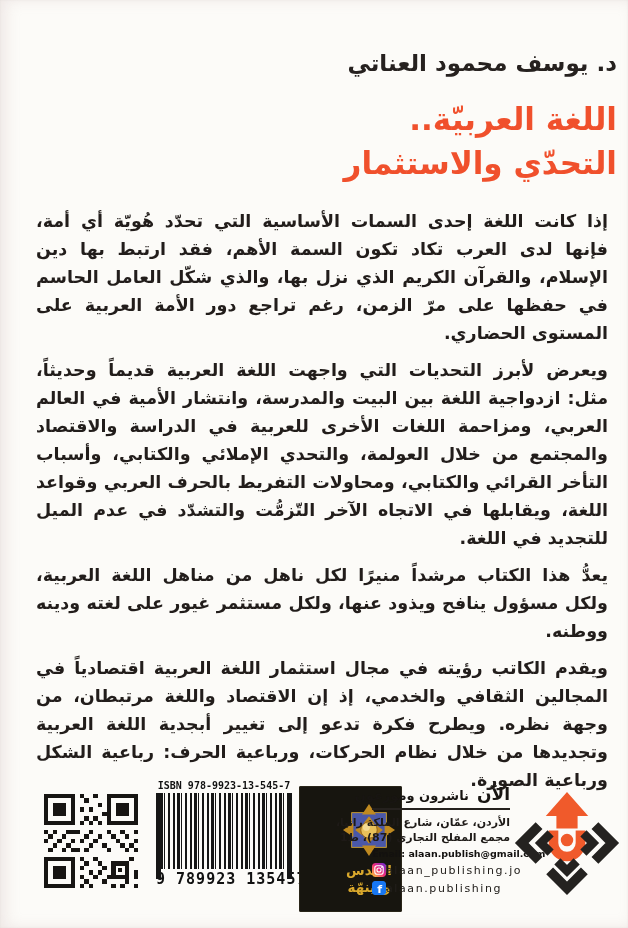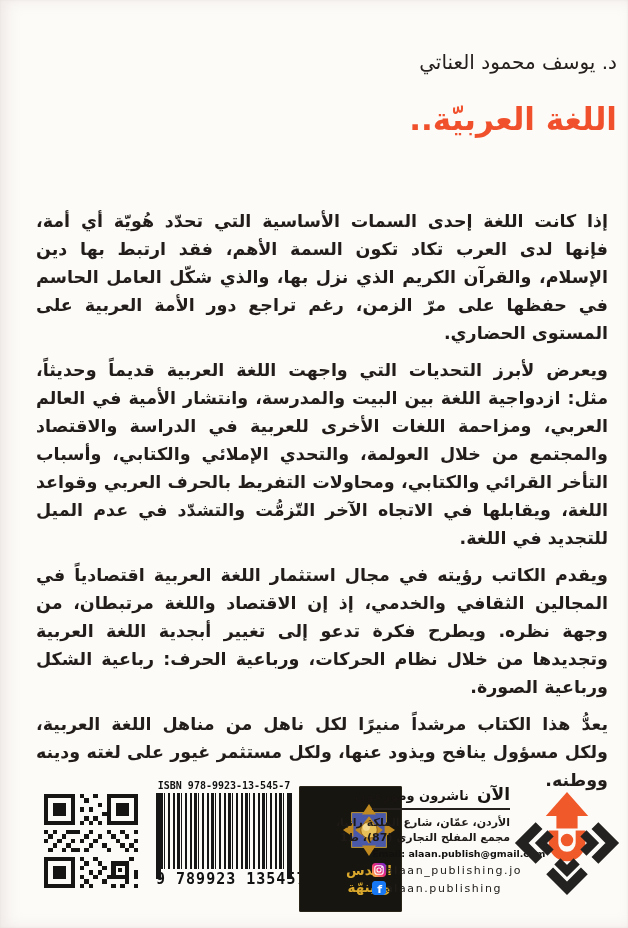--- a/index.html
+++ b/index.html
@@ -6,21 +6,21 @@
   body{background:#888;font-family:"DejaVu Sans",sans-serif;}
   .page{
     position:relative;width:628px;height:928px;margin:0 auto;
     background:#fcfbf8;overflow:hidden;
     box-shadow:inset 6px 0 14px rgba(205,180,180,.25), inset 0 0 2px rgba(0,0,0,.08);
   }
   
   .author{
     position:absolute;top:50px;right:11px;left:20px;
     direction:rtl;text-align:right;
-    font-size:20px;font-weight:normal;color:#26211f;letter-spacing:0;
+    font-size:23px;font-weight:bold;color:#26211f;letter-spacing:0;
   }
   .title{
     position:absolute;top:97px;right:11px;left:20px;
     direction:rtl;text-align:right;
     font-size:31px;font-weight:bold;line-height:44px;
   }
   
   .body-text{
     position:absolute;top:198px;right:11px;left:27px;
     direction:rtl;text-align:justify;text-justify:inter-word;
@@ -87,27 +87,28 @@
 </style>
 </head>
 <body>
 
 <div class="page">
 
   <div class="author">د. يوسف محمود العناتي</div>
 
   <div class="title">
     <div style="color:#f0502c;">اللغة العربيّة..</div>
+    <div style="color:#f0502c;">التحدّي والاستثمار</div>
   </div>
 
   <div class="body-text">
     <p>إذا كانت اللغة إحدى السمات الأساسية التي تحدّد هُويّة أي أمة، فإنها لدى العرب تكاد تكون السمة الأهم، فقد ارتبط بها دين الإسلام، والقرآن الكريم الذي نزل بها، والذي شكّل العامل الحاسم في حفظها على مرّ الزمن، رغم تراجع دور الأمة العربية على المستوى الحضاري.</p>
     <p>ويعرض لأبرز التحديات التي واجهت اللغة العربية قديماً وحديثاً، مثل: ازدواجية اللغة بين البيت والمدرسة، وانتشار الأمية في العالم العربي، ومزاحمة اللغات الأخرى للعربية في الدراسة والاقتصاد والمجتمع من خلال العولمة، والتحدي الإملائي والكتابي، وأسباب التأخر القرائي والكتابي، ومحاولات التفريط بالحرف العربي وقواعد اللغة، ويقابلها في الاتجاه الآخر التّزمُّت والتشدّد في عدم الميل للتجديد في اللغة.</p>
+    <p>يعدُّ هذا الكتاب مرشداً منيرًا لكل ناهل من مناهل اللغة العربية، ولكل مسؤول ينافح ويذود عنها، ولكل مستثمر غيور على لغته ودينه ووطنه.</p>
     <p>ويقدم الكاتب رؤيته في مجال استثمار اللغة العربية اقتصادياً في المجالين الثقافي والخدمي، إذ إن الاقتصاد واللغة مرتبطان، من وجهة نظره. ويطرح فكرة تدعو إلى تغيير أبجدية اللغة العربية وتجديدها من خلال نظام الحركات، ورباعية الحرف: رباعية الشكل ورباعية الصورة.</p>
-    <p>يعدُّ هذا الكتاب مرشداً منيرًا لكل ناهل من مناهل اللغة العربية، ولكل مسؤول ينافح ويذود عنها، ولكل مستثمر غيور على لغته ودينه ووطنه.</p>
   </div>
 
   <div class="footer">
 
     <svg class="qr" viewBox="0 0 84 84" shape-rendering="crispEdges">
       <rect x="0" y="0" width="84" height="84" fill="#fcfbf8"></rect>
       <g fill="#171513">
         <rect x="0" y="0" width="28" height="28"></rect>
           <rect x="56" y="0" width="28" height="28"></rect>
           <rect x="0" y="56" width="28" height="28"></rect>

